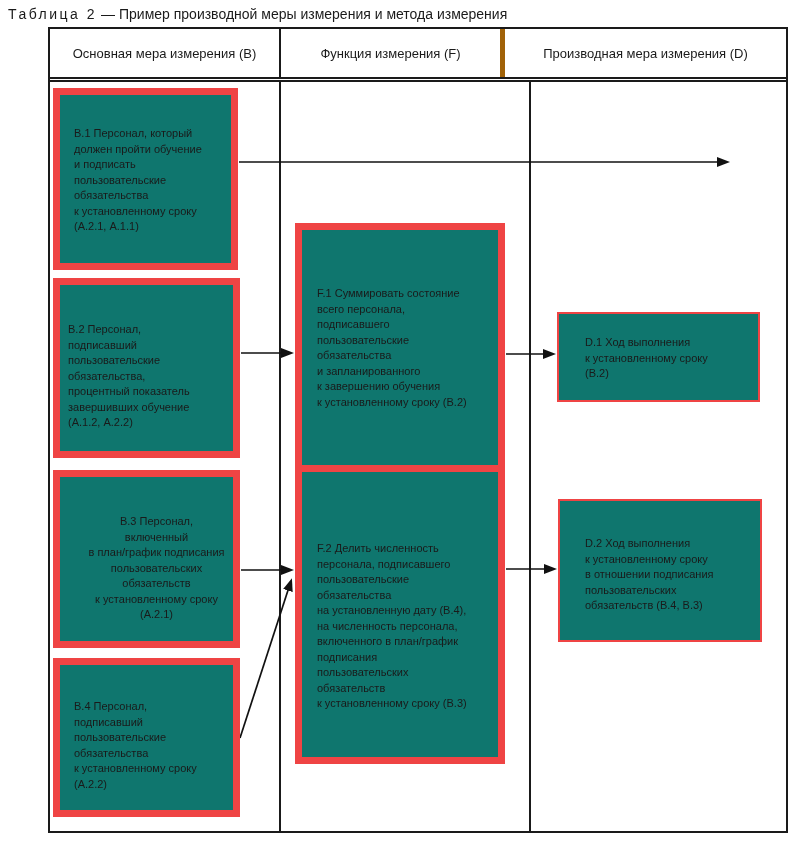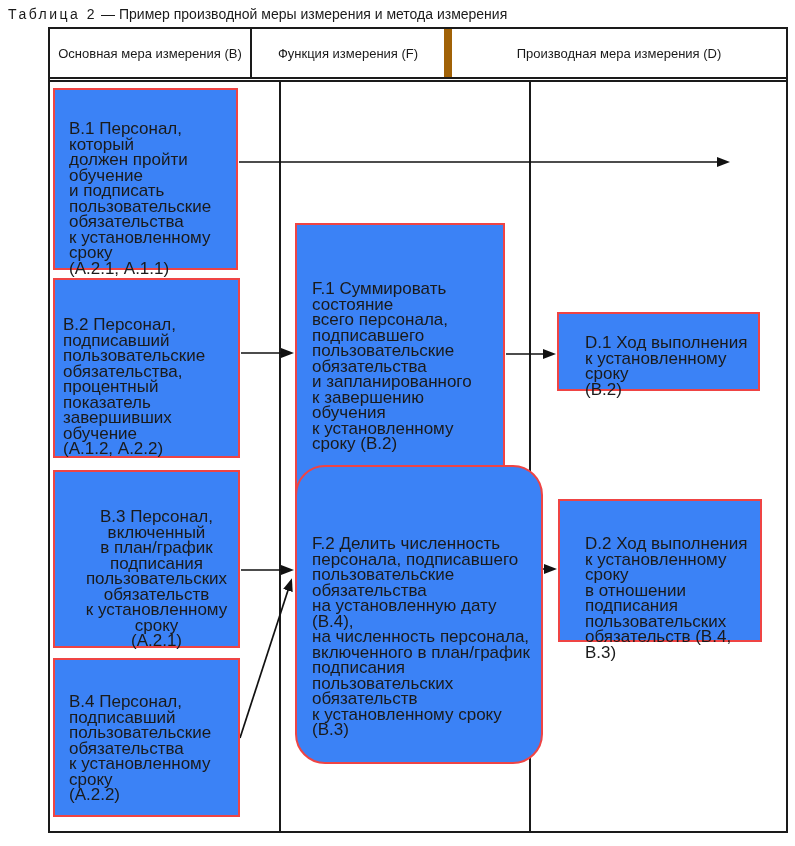--- a/index.html
+++ b/index.html
@@ -36,49 +36,49 @@
   }
   .hcell {
     box-sizing: border-box;
     display: flex;
     align-items: center;
     justify-content: center;
     text-align: center;
     font-size: 13px;
     padding: 2px 6px;
   }
-  .hcell.c1 { width: 202px; border-right: 2px solid #1a1a1a; }
-  .hcell.c2 { width: 200px; border-right: 8px solid #a16207; text-align: right; }
+  .hcell.c1 { width: 231px; border-right: 2px solid #1a1a1a; }
+  .hcell.c2 { width: 224px; border-right: 5px solid #a16207; text-align: right; }
   .hcell.c3 { flex: 1; }
   .tbody { position: relative; flex: 1; }
   .vline {
     position: absolute;
     top: 0; bottom: 0;
     width: 2px;
     background: #1a1a1a;
   }
   .vline.v1 { left: 229px; }
   .vline.v2 { left: 479px; }
   .node {
     position: absolute;
     box-sizing: border-box;
-    background: #3b82f6;
-    border: 2px solid #ef4444;
-    font-size: 17px;
+    background: #0f766e;
+    border: 7px solid #ef4444;
+    font-size: 11px;
     line-height: 15.5px;
     white-space: pre-line;
   }
   .node.dbox { border-width: 2px; }
   .node.b1 { left: 53px;  top: 88px;  width: 185px; height: 182px; padding: 31px 6px 0 14px; }
   .node.b2 { left: 53px;  top: 278px; width: 187px; height: 180px; padding: 37px 6px 0 8px; }
   .node.b3 { left: 53px;  top: 470px; width: 187px; height: 178px; padding: 37px 6px 0 26px; text-align: center; }
   .node.b4 { left: 53px;  top: 658px; width: 187px; height: 159px; padding: 34px 6px 0 14px; }
   .node.f1 { left: 295px; top: 223px; width: 210px; height: 280px; padding: 56px 4px 0 15px; }
-  .node.f2 { left: 295px; top: 465px; width: 248px; height: 299px; padding: 69px 4px 0 15px; border-radius: 30px; }
-  .node.d1 { left: 557px; top: 312px; width: 203px; height: 79px;  padding: 21px 4px 0 26px; }
+  .node.f2 { left: 295px; top: 465px; width: 210px; height: 299px; padding: 69px 4px 0 15px; }
+  .node.d1 { left: 557px; top: 312px; width: 203px; height: 90px;  padding: 21px 4px 0 26px; }
   .node.d2 { left: 558px; top: 499px; width: 204px; height: 143px; padding: 35px 4px 0 25px; }
   .note {
     position: absolute;
     left: 286px; top: 175px;
     font-size: 13.5px;
     white-space: nowrap;
   }
   svg.arrows {
     position: absolute;
     left: 0; top: 0;

